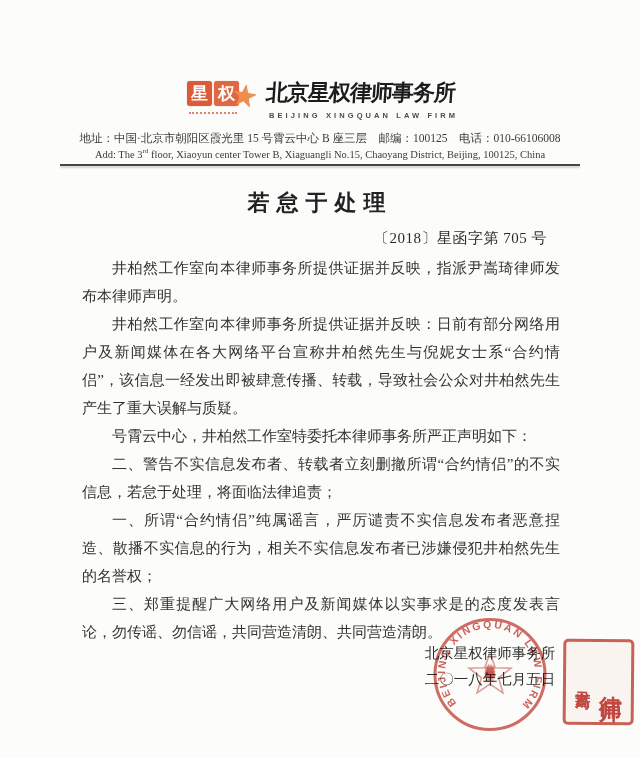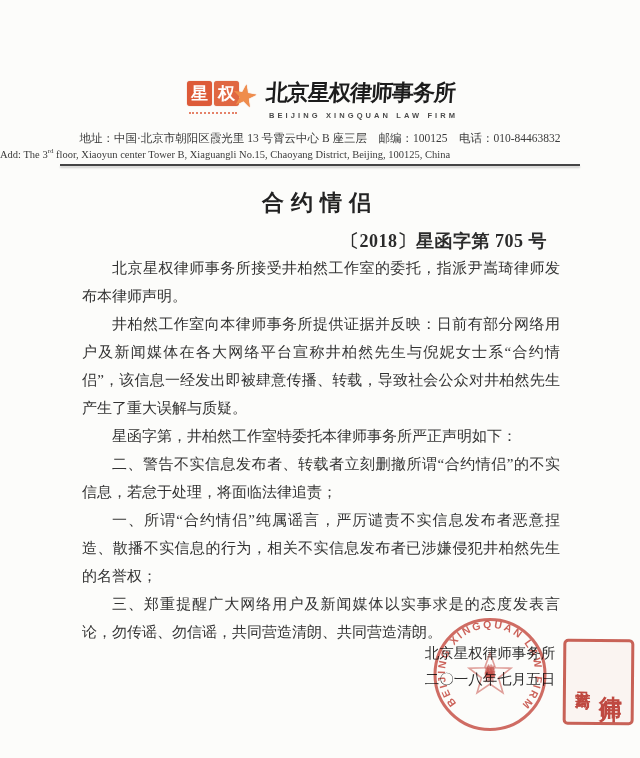--- a/index.html
+++ b/index.html
@@ -23,31 +23,31 @@
 
   .brand{position:absolute;left:266px;top:78px;width:210px;}
   .brand-cn{font-size:22px;font-weight:bold;letter-spacing:-1px;color:#1c1c1c;
     transform:skewX(-4deg);white-space:nowrap;}
   .brand-en{font-size:7.5px;letter-spacing:3.1px;font-weight:bold;color:#4a4a4a;
     font-family:"Liberation Sans","DejaVu Sans",sans-serif;margin-top:3px;padding-left:3px;
     white-space:nowrap;}
 
   .addr1{position:absolute;top:131px;left:0;width:100%;text-align:center;
     font-size:11.5px;color:#3a3a3a;white-space:nowrap;}
-  .addr2{position:absolute;top:147px;left:0;width:100%;text-align:left;
+  .addr2{position:absolute;top:147px;left:0;width:100%;text-align:center;
     font-size:10.5px;color:#3a3a3a;white-space:nowrap;}
   .addr2 sup{font-size:7px;}
   .rule{position:absolute;top:164px;left:60px;right:60px;height:2px;
     background:#454545;box-shadow:0 2px 2px rgba(0,0,0,.18);}
 
   
   .doc-title{position:absolute;top:188px;left:0;width:100%;text-align:center;
     font-size:22px;font-weight:bold;letter-spacing:7px;color:#222;}
   .doc-number{position:absolute;top:229px;right:93px;
-    font-size:18px;font-weight:bold;color:#2b2b2b;letter-spacing:.5px;}
+    font-size:15px;font-weight:normal;color:#2b2b2b;letter-spacing:.5px;}
 
   .body{position:absolute;top:254px;left:82px;width:478px;
     font-size:15px;line-height:28px;text-align:justify;color:#333;}
   .body p{margin:0;text-indent:2em;}
 
   
   .signature{position:absolute;top:640px;left:418px;width:144px;text-align:center;
     font-size:14.5px;line-height:26px;color:#2f2f2f;white-space:nowrap;}
 
   
@@ -81,32 +81,32 @@
     </div>
     <div class="logo-star">★</div>
     <div class="logo-subtext"></div>
   </div>
 
   <div class="brand">
     <div class="brand-cn">北京星权律师事务所</div>
     <div class="brand-en">BEIJING XINGQUAN LAW FIRM</div>
   </div>
 
-  <div class="addr1">地址：中国·北京市朝阳区霞光里 13 号霄云中心 B 座三层　邮编：100125　电话：010-84463832</div>
+  <div class="addr1">地址：中国·北京市朝阳区霞光里 15 号霄云中心 B 座三层　邮编：100125　电话：010-66106008</div>
   <div class="addr2"><span>Add: The 3</span><sup>rd</sup><span> floor, Xiaoyun center Tower B, Xiaguangli No.15, Chaoyang District, Beijing, 100125, China</span></div>
 
   <div class="rule"></div>
 
-  <div class="doc-title">合约情侣</div>
+  <div class="doc-title">若怠于处理</div>
   <div class="doc-number">〔2018〕星函字第 705 号</div>
 
   <div class="body">
-    <p>北京星权律师事务所接受井柏然工作室的委托，指派尹嵩琦律师发布本律师声明。</p>
+    <p>井柏然工作室向本律师事务所提供证据并反映，指派尹嵩琦律师发布本律师声明。</p>
     <p>井柏然工作室向本律师事务所提供证据并反映：日前有部分网络用户及新闻媒体在各大网络平台宣称井柏然先生与倪妮女士系“合约情侣”，该信息一经发出即被肆意传播、转载，导致社会公众对井柏然先生产生了重大误解与质疑。</p>
-    <p>星函字第，井柏然工作室特委托本律师事务所严正声明如下：</p>
+    <p>号霄云中心，井柏然工作室特委托本律师事务所严正声明如下：</p>
     <p>二、警告不实信息发布者、转载者立刻删撤所谓“合约情侣”的不实信息，若怠于处理，将面临法律追责；</p>
     <p>一、所谓“合约情侣”纯属谣言，严厉谴责不实信息发布者恶意捏造、散播不实信息的行为，相关不实信息发布者已涉嫌侵犯井柏然先生的名誉权；</p>
     <p>三、郑重提醒广大网络用户及新闻媒体以实事求是的态度发表言论，勿传谣、勿信谣，共同营造清朗、共同营造清朗。</p>
   </div>
 
   <div class="signature">
     <div>北京星权律师事务所</div>
     <div>二〇一八年七月五日</div>
   </div>
 

